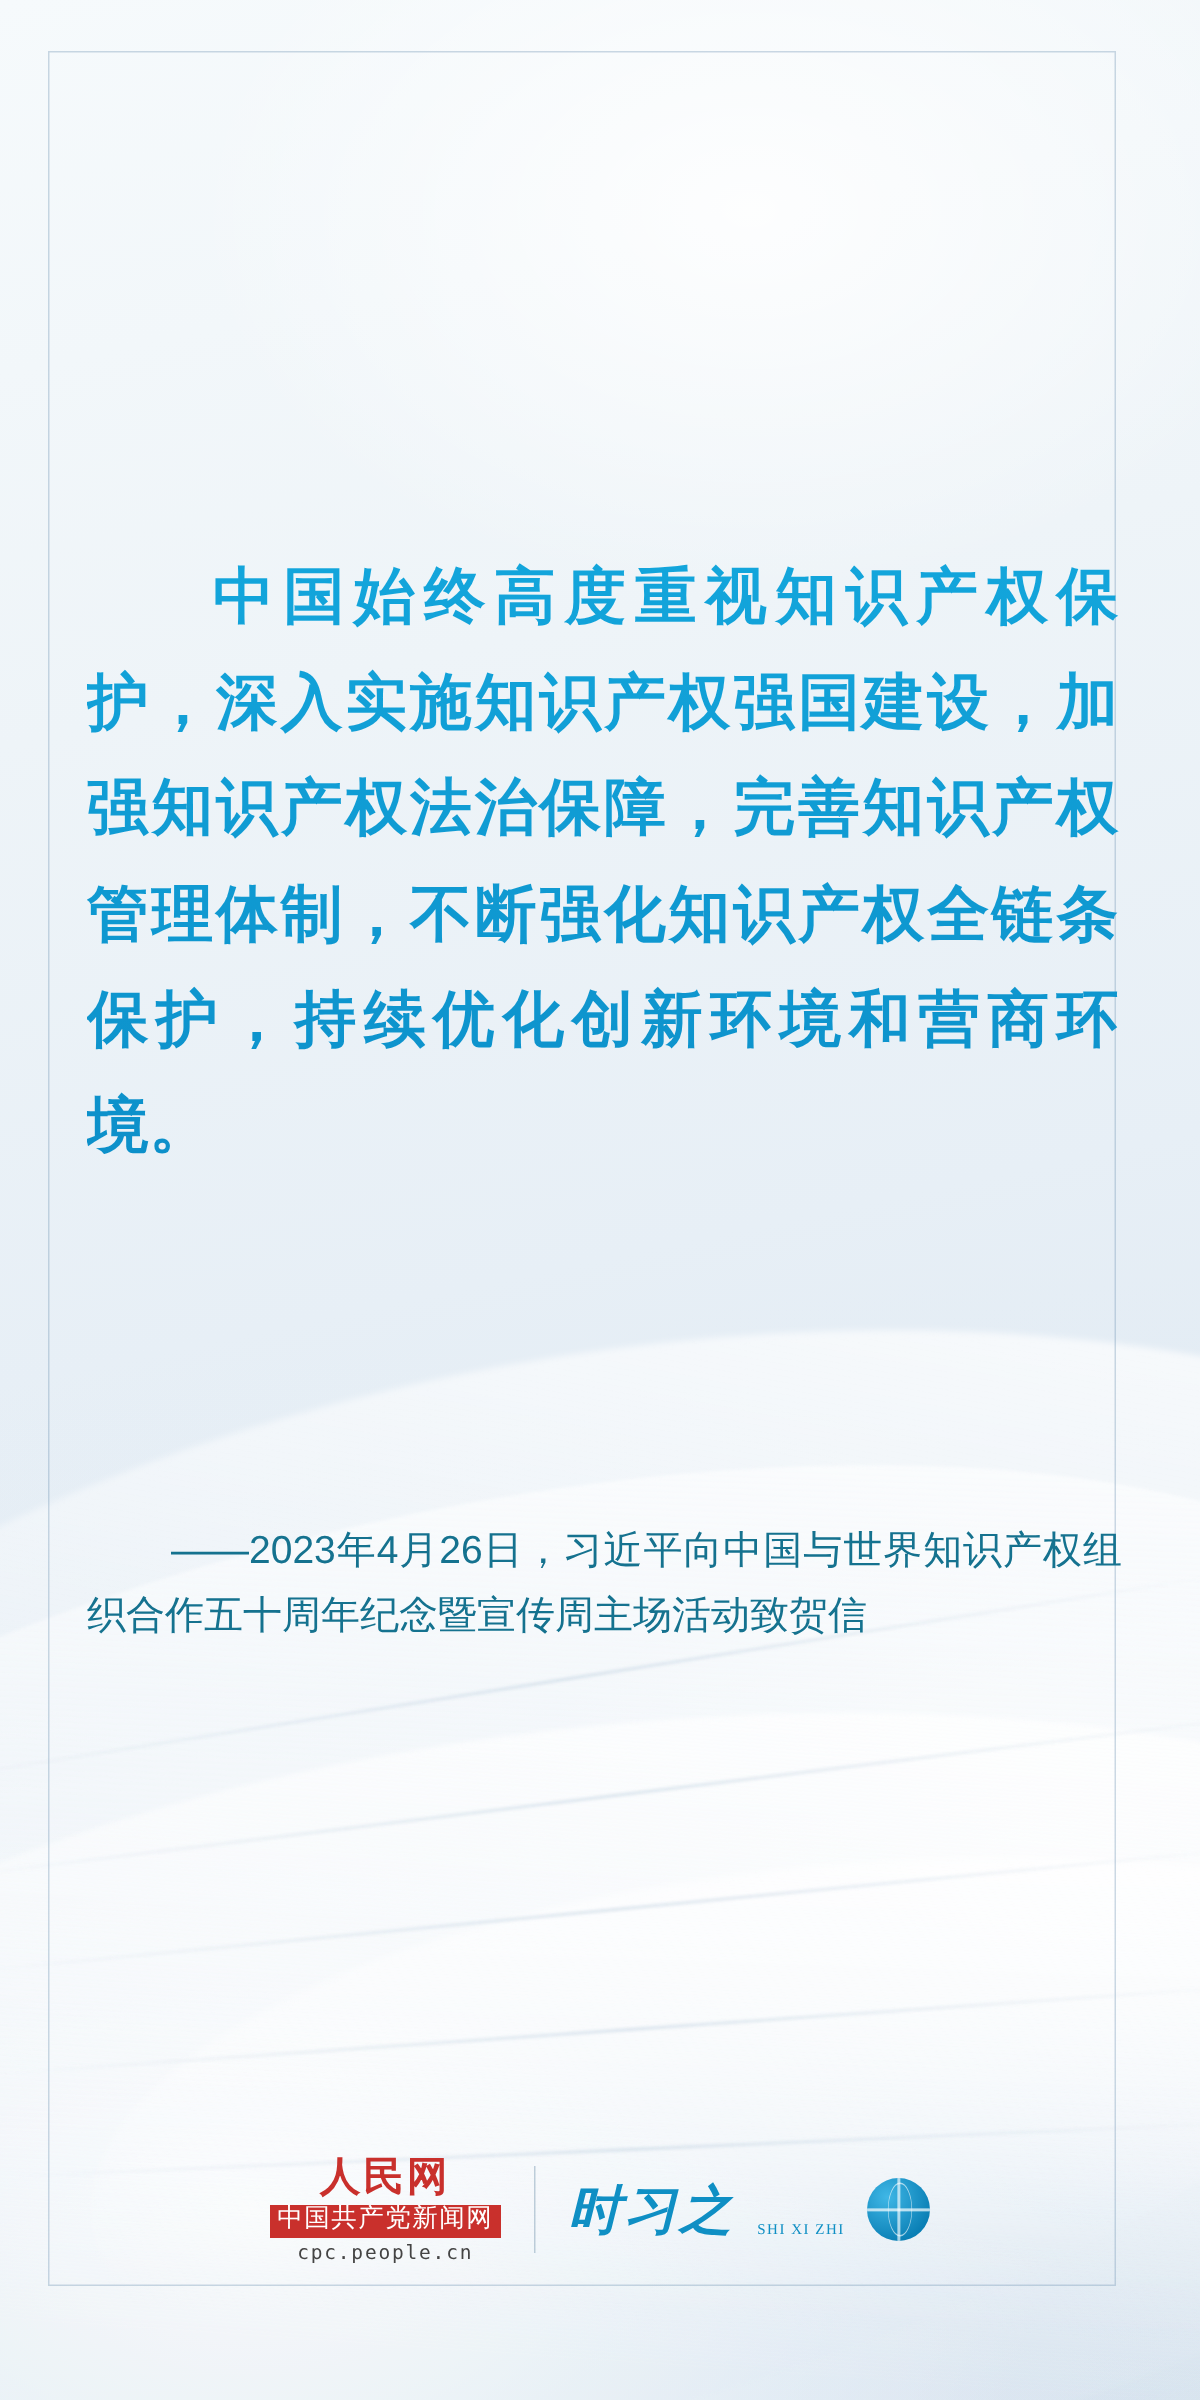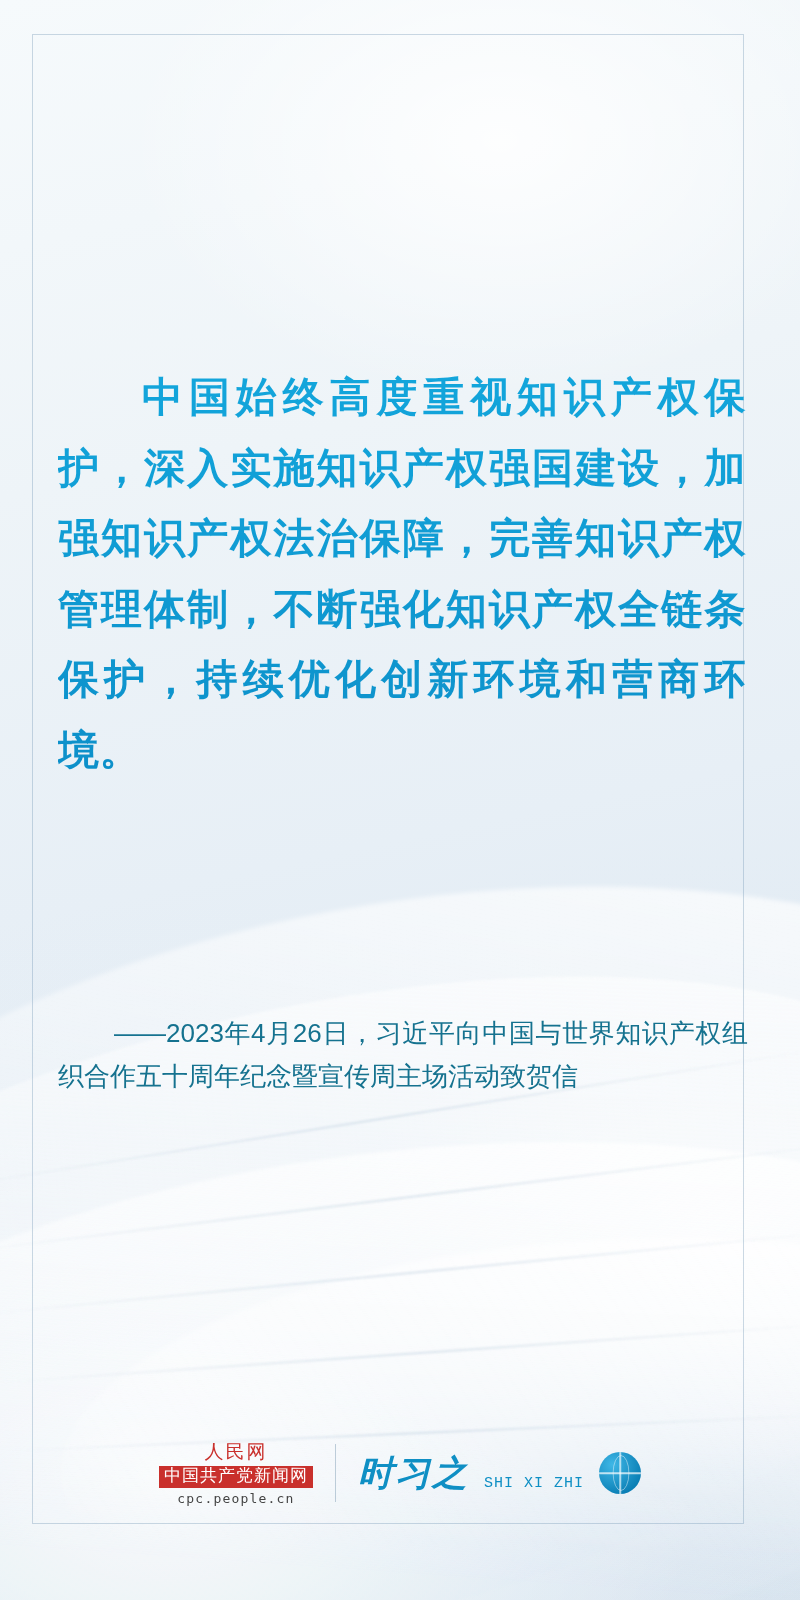--- a/index.html
+++ b/index.html
@@ -145,22 +145,22 @@
     gap: 16px;
   }
   .logo-people {
     display: flex;
     flex-direction: column;
     align-items: center;
     line-height: 1;
   }
   .logo-people .cn-big {
     font-family: "DejaVu Sans", sans-serif;
-    font-size: 19px;
-    font-weight: normal;
+    font-size: 27px;
+    font-weight: bold;
     color: #c9302c;
     letter-spacing: 2px;
   }
   .logo-people .cn-sub {
     margin-top: 5px;
     background: #c9302c;
     color: #ffffff;
     font-family: Liberation Mono, monospace;
     font-size: 17px;
     letter-spacing: 1px;
@@ -188,22 +188,22 @@
   }
   .logo-shixi .zi {
     font-family: "DejaVu Sans", sans-serif;
     font-size: 35px;
     font-weight: bold;
     font-style: italic;
     color: #0f8fc4;
     letter-spacing: 2px;
   }
   .logo-shixi .pin {
-    font-family: Liberation Mono, monospace;
-    font-size: 15px;
+    font-family: Liberation Serif, serif;
+    font-size: 10px;
     color: #0f8fc4;
     letter-spacing: 1px;
     align-self: flex-end;
     padding-bottom: 5px;
   }
   .globe {
     width: 42px;
     height: 42px;
     border-radius: 50%;
     background: radial-gradient(circle at 32% 30%, #3fb7e6, #0a7fb5 75%);

